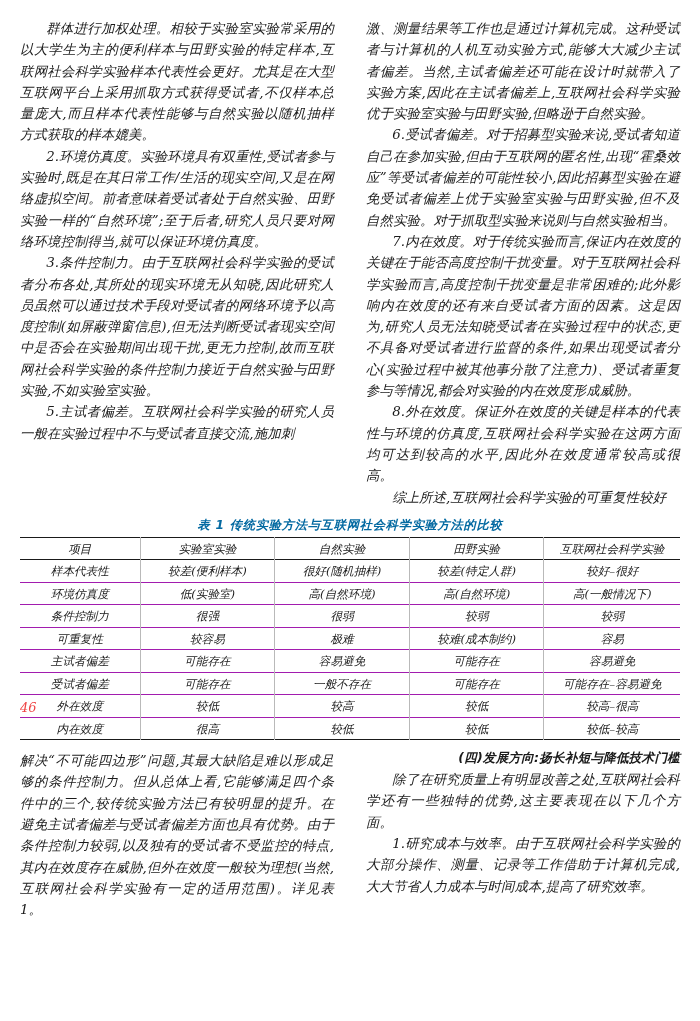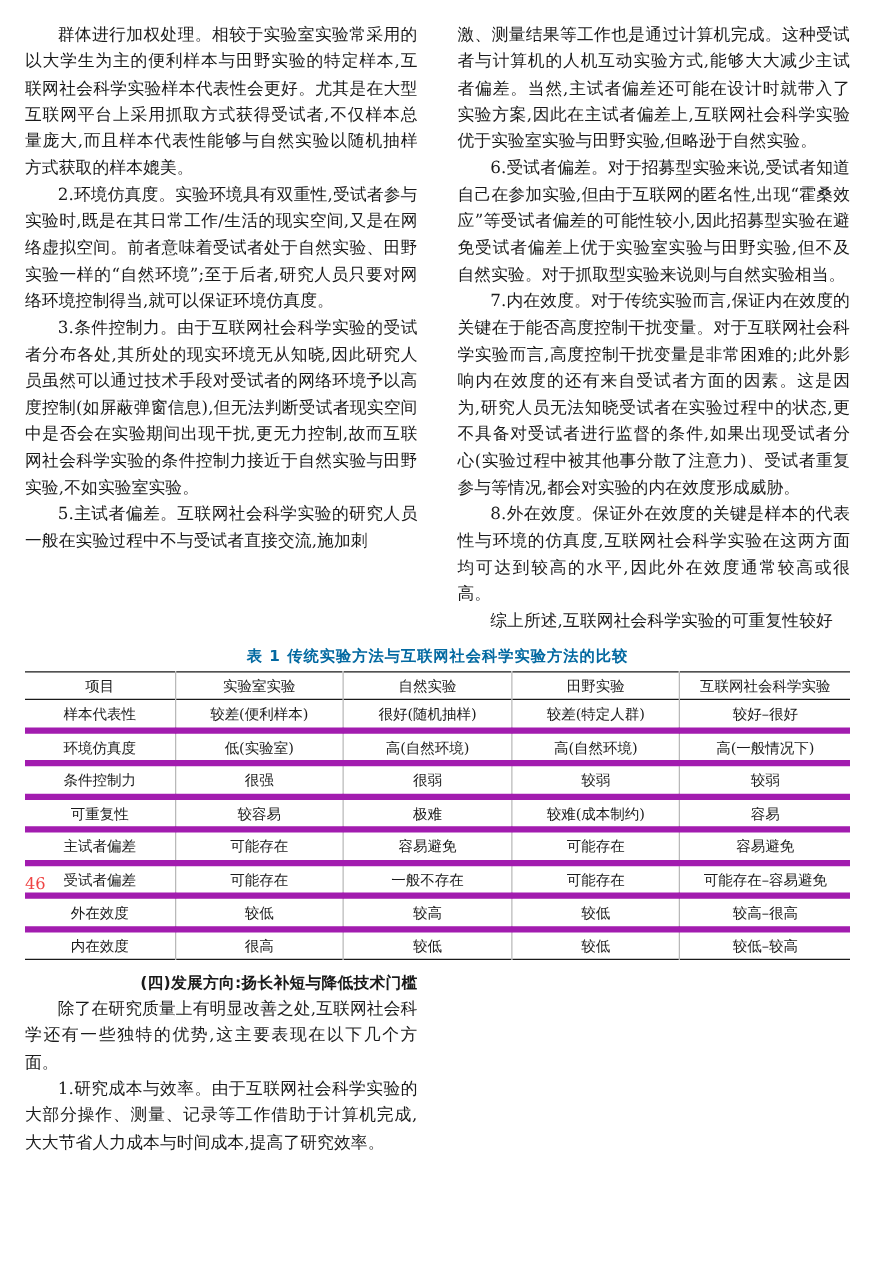--- a/index.html
+++ b/index.html
@@ -14,20 +14,21 @@
     color: #1a1a1a;
     position: relative;
     overflow: hidden;
   }
   .page {
     width: 700px;
     height: 725px;
     position: relative;
     box-sizing: border-box;
     padding: 18px 20px 18px 20px;
+    font-style: italic;
   }
   
   .columns {
     display: flex;
     gap: 32px;
     align-items: flex-start;
   }
   .col {
     width: 314px;
     flex: 0 0 314px;
@@ -72,21 +73,21 @@
     line-height: 1.25;
   }
   table.cmp td:first-child, table.cmp th:first-child {
     border-left: none;
   }
   table.cmp thead tr {
     border-top: 1.6px solid #1a1a1a;
     border-bottom: 1.6px solid #1a1a1a;
   }
   table.cmp tbody tr {
-    border-bottom: 5px solid #a21caf;
+    border-bottom: 1px solid #a21caf;
   }
   table.cmp tbody tr:last-child {
     border-bottom: 1.6px solid #1a1a1a;
   }
   col.c0 { width: 18.2%; }
   col.c1 { width: 20.4%; }
   col.c2 { width: 20.4%; }
   col.c3 { width: 20.4%; }
   col.c4 { width: 20.6%; }
 
@@ -207,20 +208,23 @@
           <td>较低</td>
           <td>较低</td>
           <td>较低–较高</td>
         </tr>
       </tbody>
     </table>
   </div>
 
   <div class="columns lower">
     <div class="col">
+      <p class="para">解决“不可能四边形”问题,其最大缺陷是难以形成足够的条件控制力。但从总体上看,它能够满足四个条件中的三个,较传统实验方法已有较明显的提升。在避免主试者偏差与受试者偏差方面也具有优势。由于条件控制力较弱,以及独有的受试者不受监控的特点,其内在效度存在威胁,但外在效度一般较为理想(当然,互联网社会科学实验有一定的适用范围)。详见表 1。</p>
+    </div>
+    <div class="col">
       <p class="subhead">(四)发展方向:扬长补短与降低技术门槛</p>
       <p class="para indent">除了在研究质量上有明显改善之处,互联网社会科学还有一些独特的优势,这主要表现在以下几个方面。</p>
       <p class="para indent">1.研究成本与效率。由于互联网社会科学实验的大部分操作、测量、记录等工作借助于计算机完成,大大节省人力成本与时间成本,提高了研究效率。</p>
     </div>
   </div>
 
   <div class="page-number">46</div>
 </div>
 
 </body></html>

